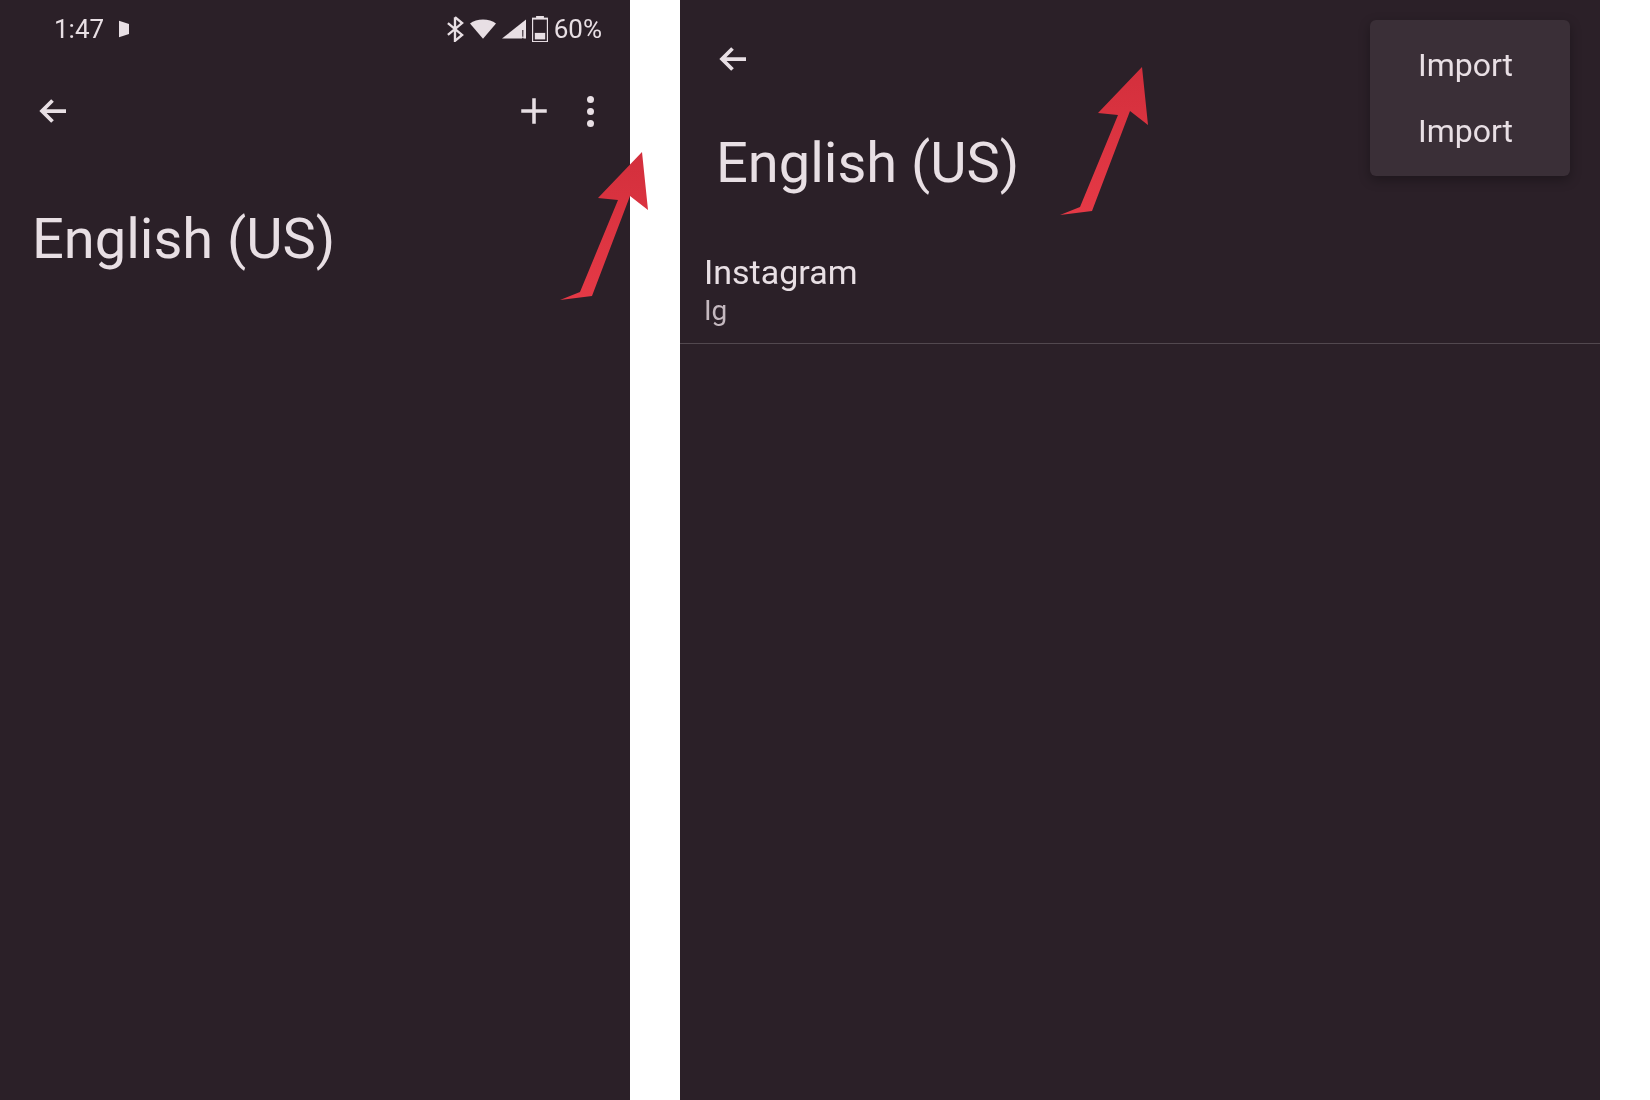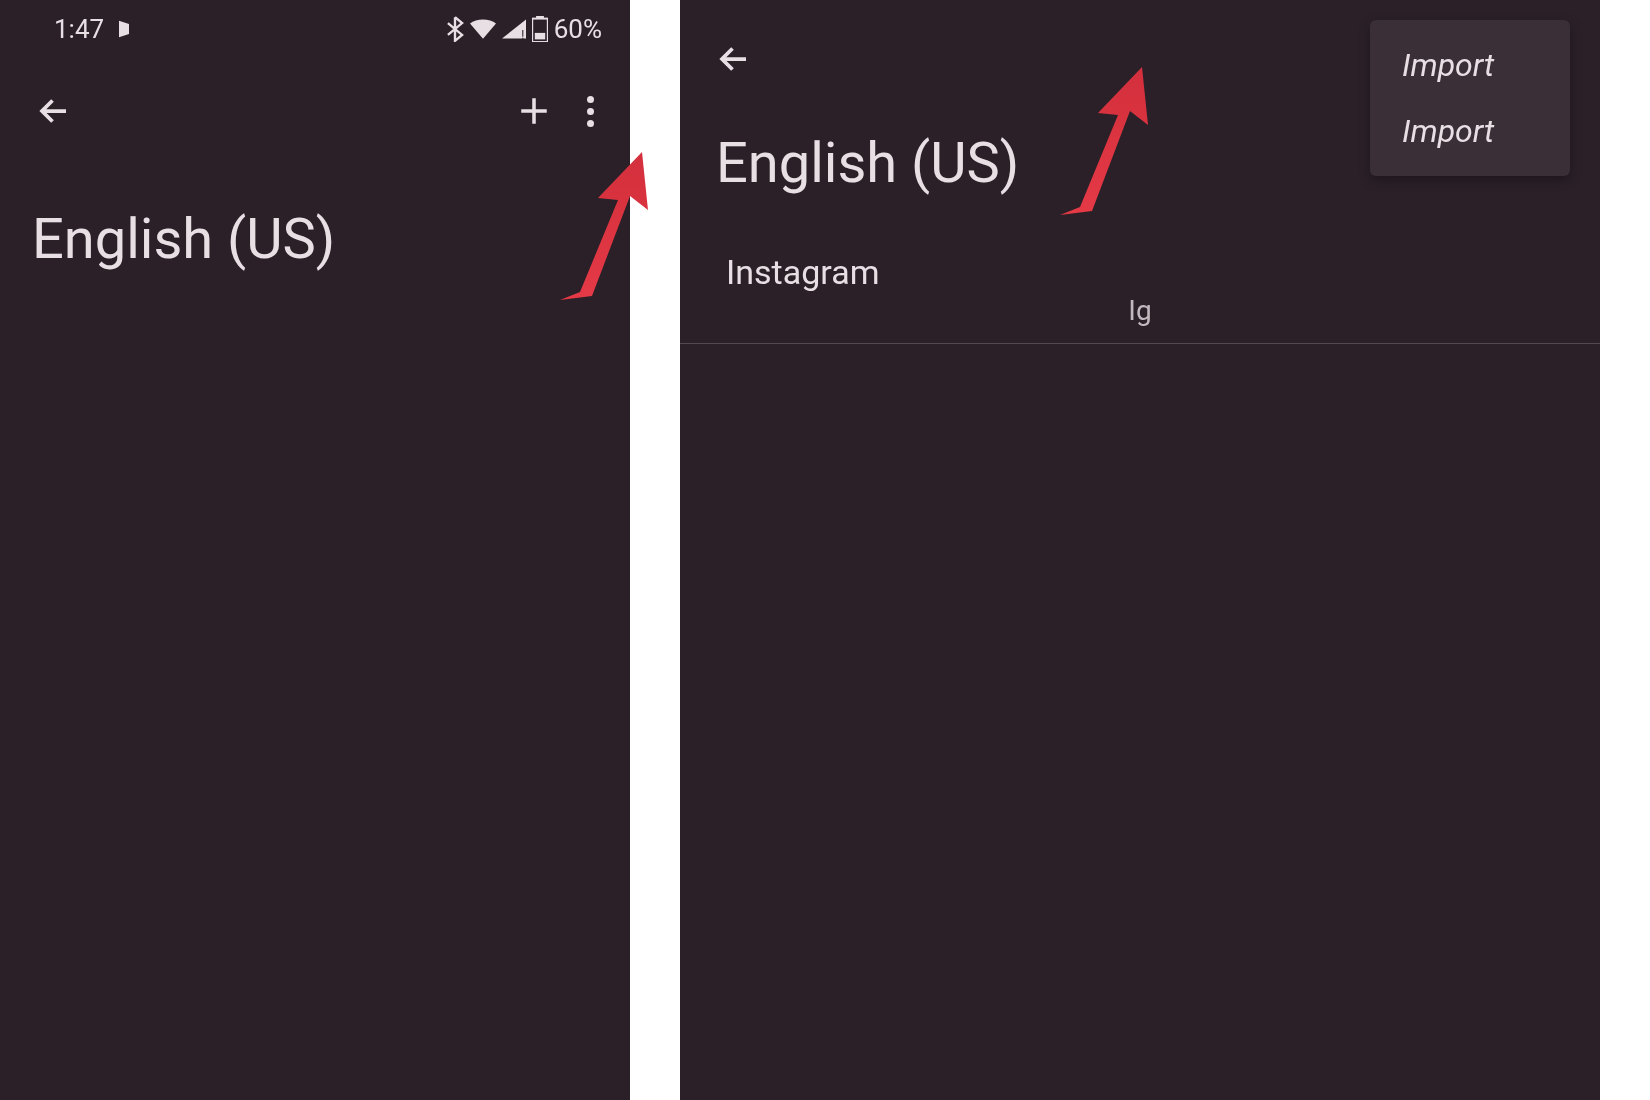--- a/index.html
+++ b/index.html
@@ -90,44 +90,42 @@
       background: #e8dfe4;
       border-radius: 50%;
     }
     .page-title {
       font-size: 56px;
       font-weight: 400;
       padding: 40px 32px 40px 32px;
       color: #e8dfe4;
     }
     .list-item {
-      padding: 16px 46px;
+      padding: 16px 24px;
       border-bottom: 1px solid rgba(200,190,195,0.25);
     }
     .item-title {
       font-size: 34px;
       font-weight: 400;
       color: #e8dfe4;
     }
     .item-subtitle {
       font-size: 28px;
       color: #c4b8bf;
       margin-top: 2px;
-      text-align: center;
     }
     .menu-popup {
       position: absolute;
       top: 20px;
       right: 30px;
       background: #3a2f37;
       border-radius: 6px;
-      padding: 12px 0;
+      padding: 12px 16px;
       min-width: 200px;
       box-shadow: 0 4px 12px rgba(0,0,0,0.3);
-      font-style: italic;
     }
     .menu-item {
       padding: 14px 32px;
       font-size: 32px;
       color: #e8dfe4;
       cursor: pointer;
     }
     .arrow-annotation {
       position: absolute;
       pointer-events: none;

